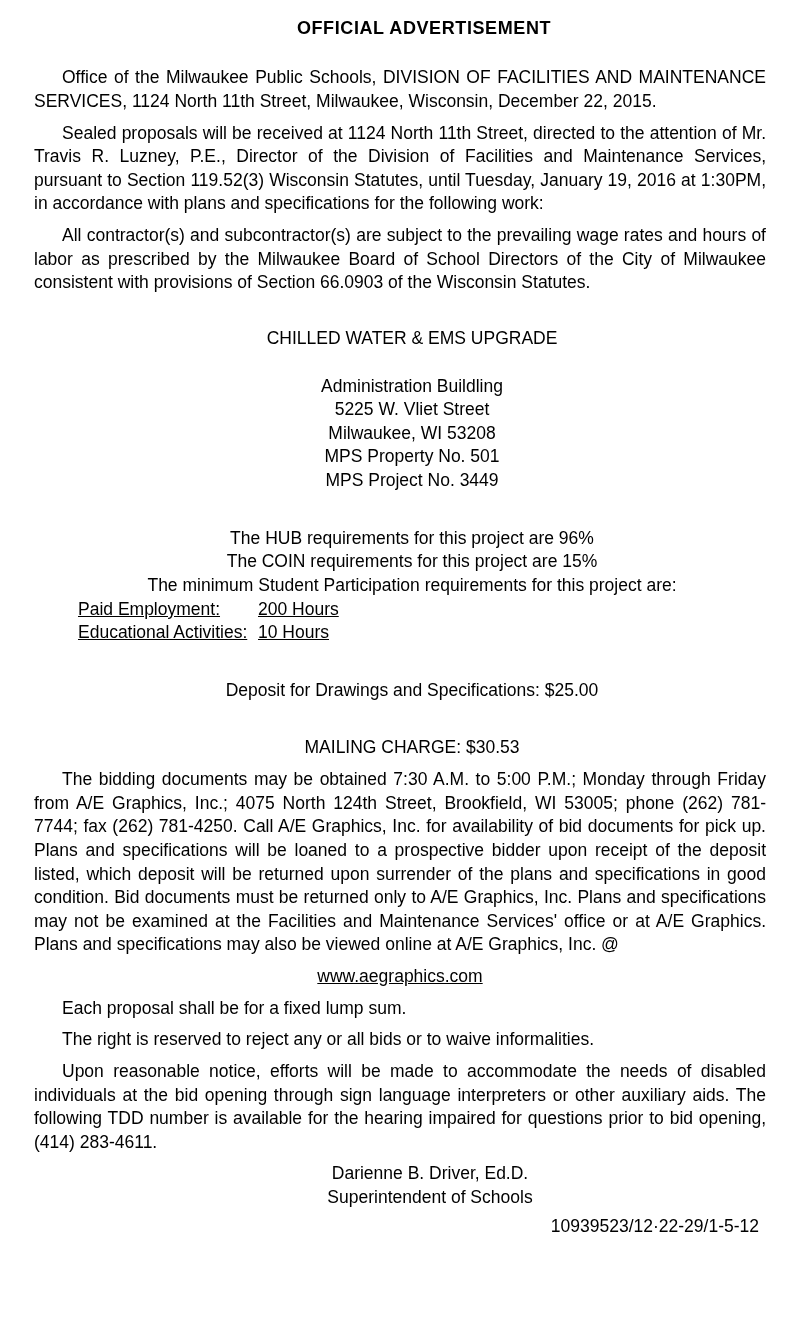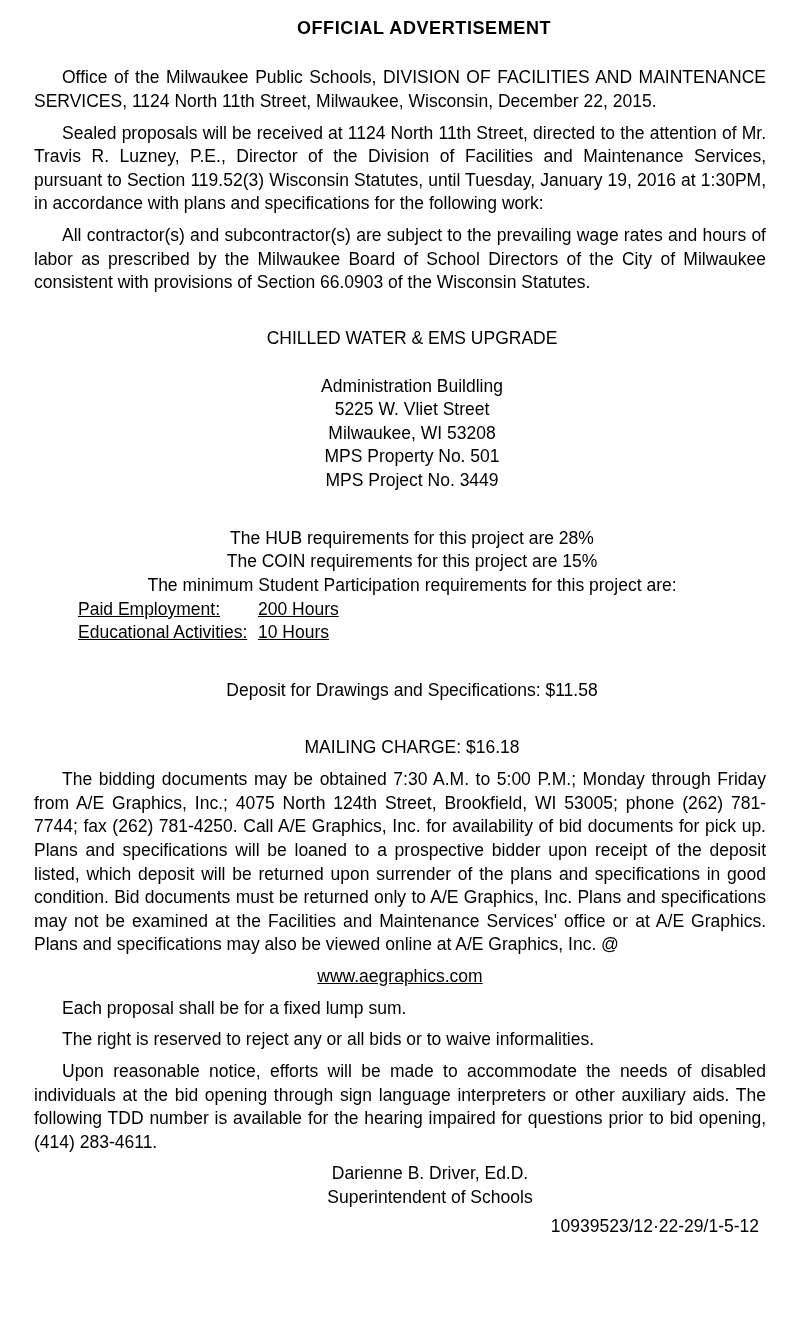--- a/index.html
+++ b/index.html
@@ -95,41 +95,41 @@
 
     <p class="blk indent-1">Administration Buildling</p>
     <p class="blk indent-1">5225 W. Vliet Street</p>
     <p class="blk indent-1">Milwaukee, WI 53208</p>
     <p class="blk indent-1">MPS Property No. 501</p>
     <p class="blk indent-1">MPS Project No. 3449</p>
 
     <div class="spacer-lg"></div>
     <div class="spacer-sm"></div>
 
-    <p class="blk indent-2">The HUB requirements  for this project  are 28%</p>
+    <p class="blk indent-2">The HUB requirements  for this project  are 96%</p>
     <p class="blk indent-2">The COIN requirements  for this project  are 15%</p>
     <p class="blk indent-2">The minimum Student Participation requirements for this project are:</p>
     <div class="sub-row">
       <span class="lbl">Paid Employment:</span>
       <span class="val">200 Hours</span>
     </div>
     <div class="sub-row">
       <span class="lbl">Educational Activities:</span>
       <span class="val">10 Hours</span>
     </div>
 
     <div class="spacer-lg"></div>
     <div class="spacer-sm"></div>
 
-    <p class="blk indent-2">Deposit for Drawings and Specifications:  $11.58</p>
+    <p class="blk indent-2">Deposit for Drawings and Specifications:  $25.00</p>
 
     <div class="spacer-lg"></div>
     <div class="spacer-sm"></div>
 
-    <p class="blk indent-2">MAILING CHARGE:  $16.18</p>
+    <p class="blk indent-2">MAILING CHARGE:  $30.53</p>
 
     <p class="just"><span>The bidding documents may be obtained 7:30 A.M. to 5:00 P.M.; Monday through Friday from A/E Graphics, Inc.; 4075 North 124th Street, Brookfield, WI 53005; phone (262) 781-7744; fax (262) 781-4250.   Call A/E Graphics, Inc. for availability of bid documents for pick up.   Plans and specifications will be loaned to a prospective bidder upon receipt of the deposit listed, which deposit will be returned upon surrender of the plans and specifications in good condition.   Bid documents must be returned only to A/E Graphics, Inc. Plans and specifications may not be examined at the Facilities and Maintenance Services' office or at A/E Graphics.   Plans and specifications may also be viewed online at A/E Graphics, Inc. @</span></p>
     <p class="blk"><a class="link" href="#">www.aegraphics.com</a></p>
 
     <p class="just">Each proposal shall be for a fixed lump sum.</p>
     <p class="just">The right is reserved to reject any or all bids or to waive informalities.</p>
     <p class="just">Upon reasonable notice, efforts will be made to accommodate the needs of disabled individuals at the bid opening through sign language interpreters or other auxiliary aids.  The following TDD number is available for the hearing impaired for questions prior to bid opening, (414) 283-4611.</p>
 
     <p class="sig">Darienne B. Driver, Ed.D.</p>
     <p class="sig">Superintendent of Schools</p>

